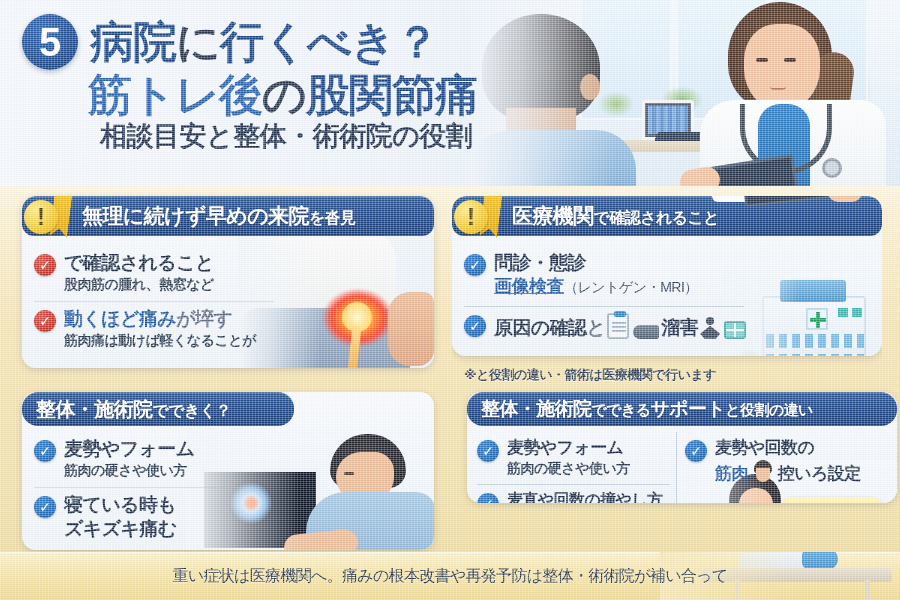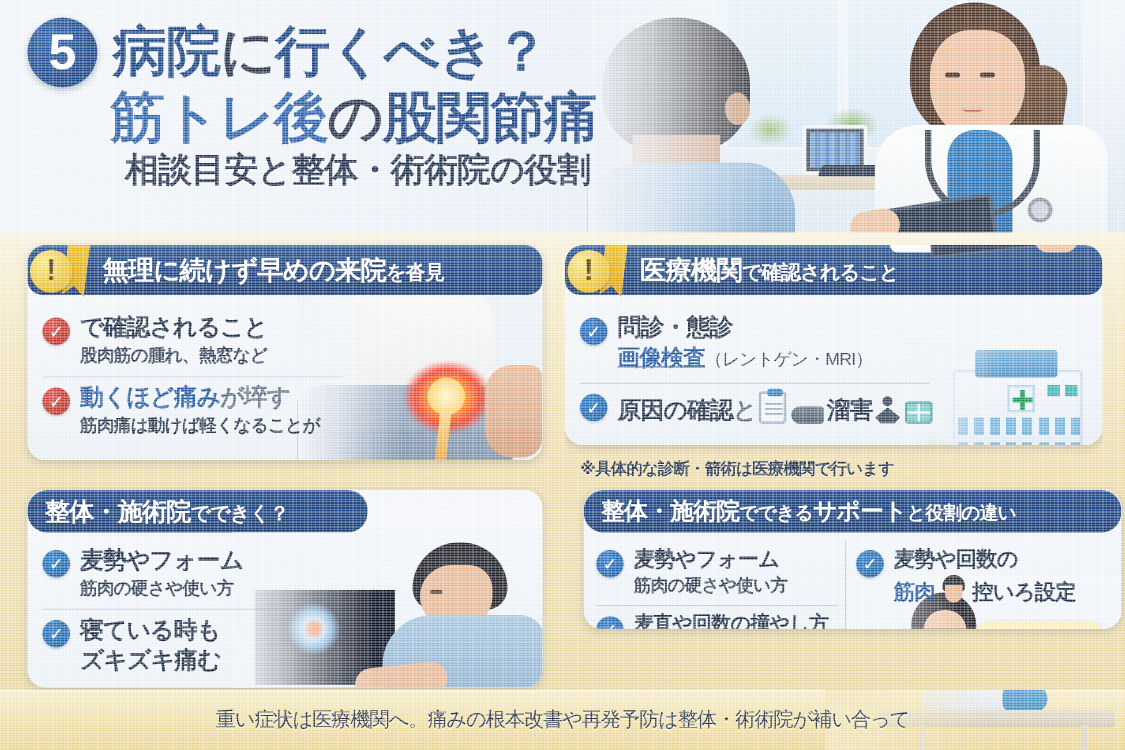--- a/index.html
+++ b/index.html
@@ -507,21 +507,21 @@
           </div>
           <div class="bitem">
             <div class="chk blue">✓</div>
             <div class="btext">
               <div class="b1"><span>原因の確認</span><span class="gy">と</span><span class="mini ico-clip"><i></i></span><span class="mini ico-shoe"></span><span>溜害</span><span class="mini ico-person"></span><span class="mini ico-pill"></span></div>
             </div>
           </div>
         </div>
       </div>
     </div>
-    <div class="note">※具体的な診断・箭術は医療機関で行います</div>
+    <div class="note">※と役割の違い・箭術は医療機関で行います</div>
   </div>
 
   <div class="card" id="card3">
     <div class="card-head tight">
       <div class="ht" style="padding-left:14px;"><span>整体・施術院</span><span class="sm">でできく？</span></div>
     </div>
     <div class="card-body">
       <div class="photo">
         <div class="bedding"></div>
         <div class="mon">

